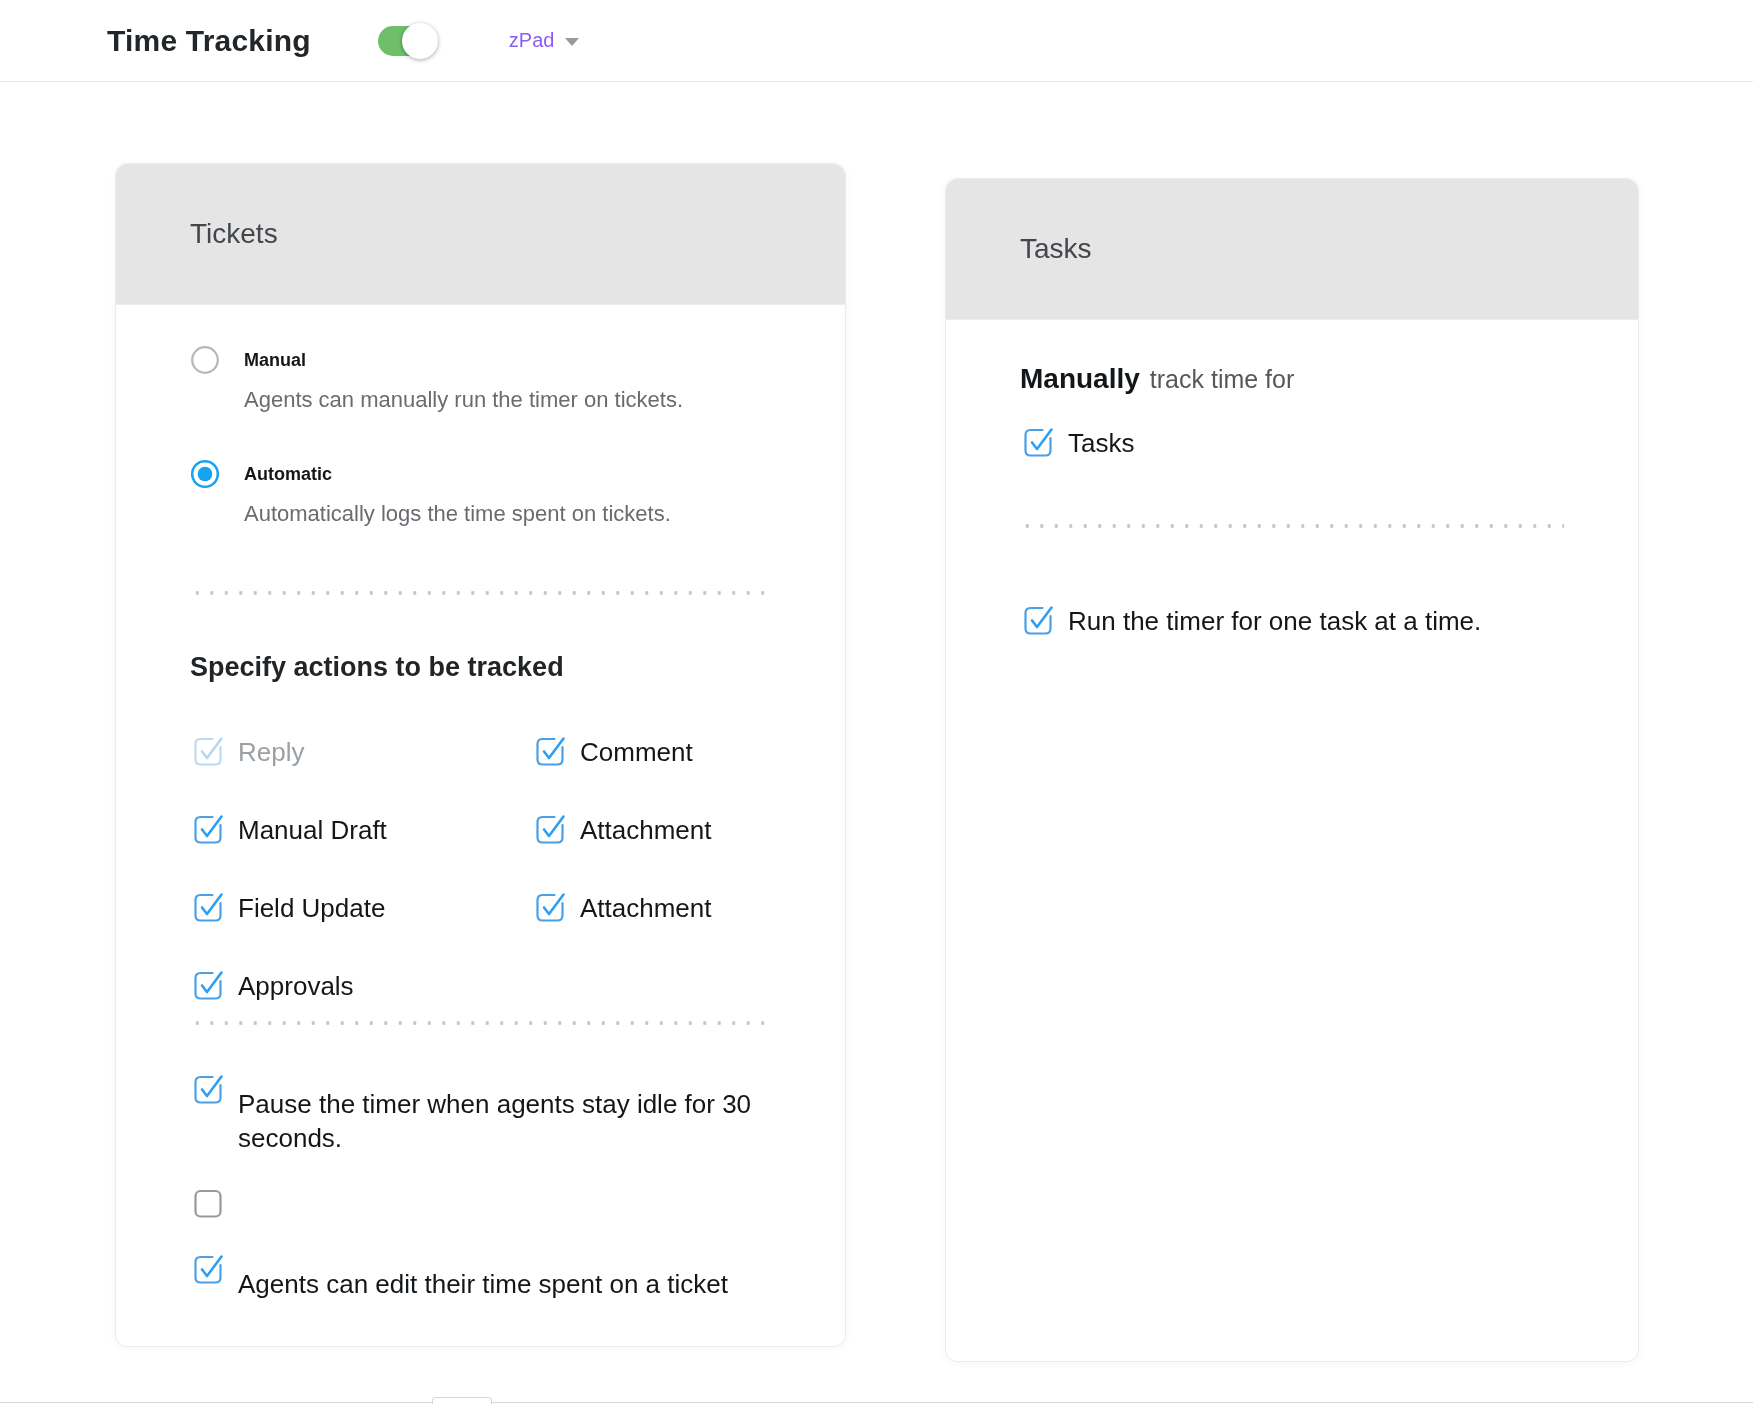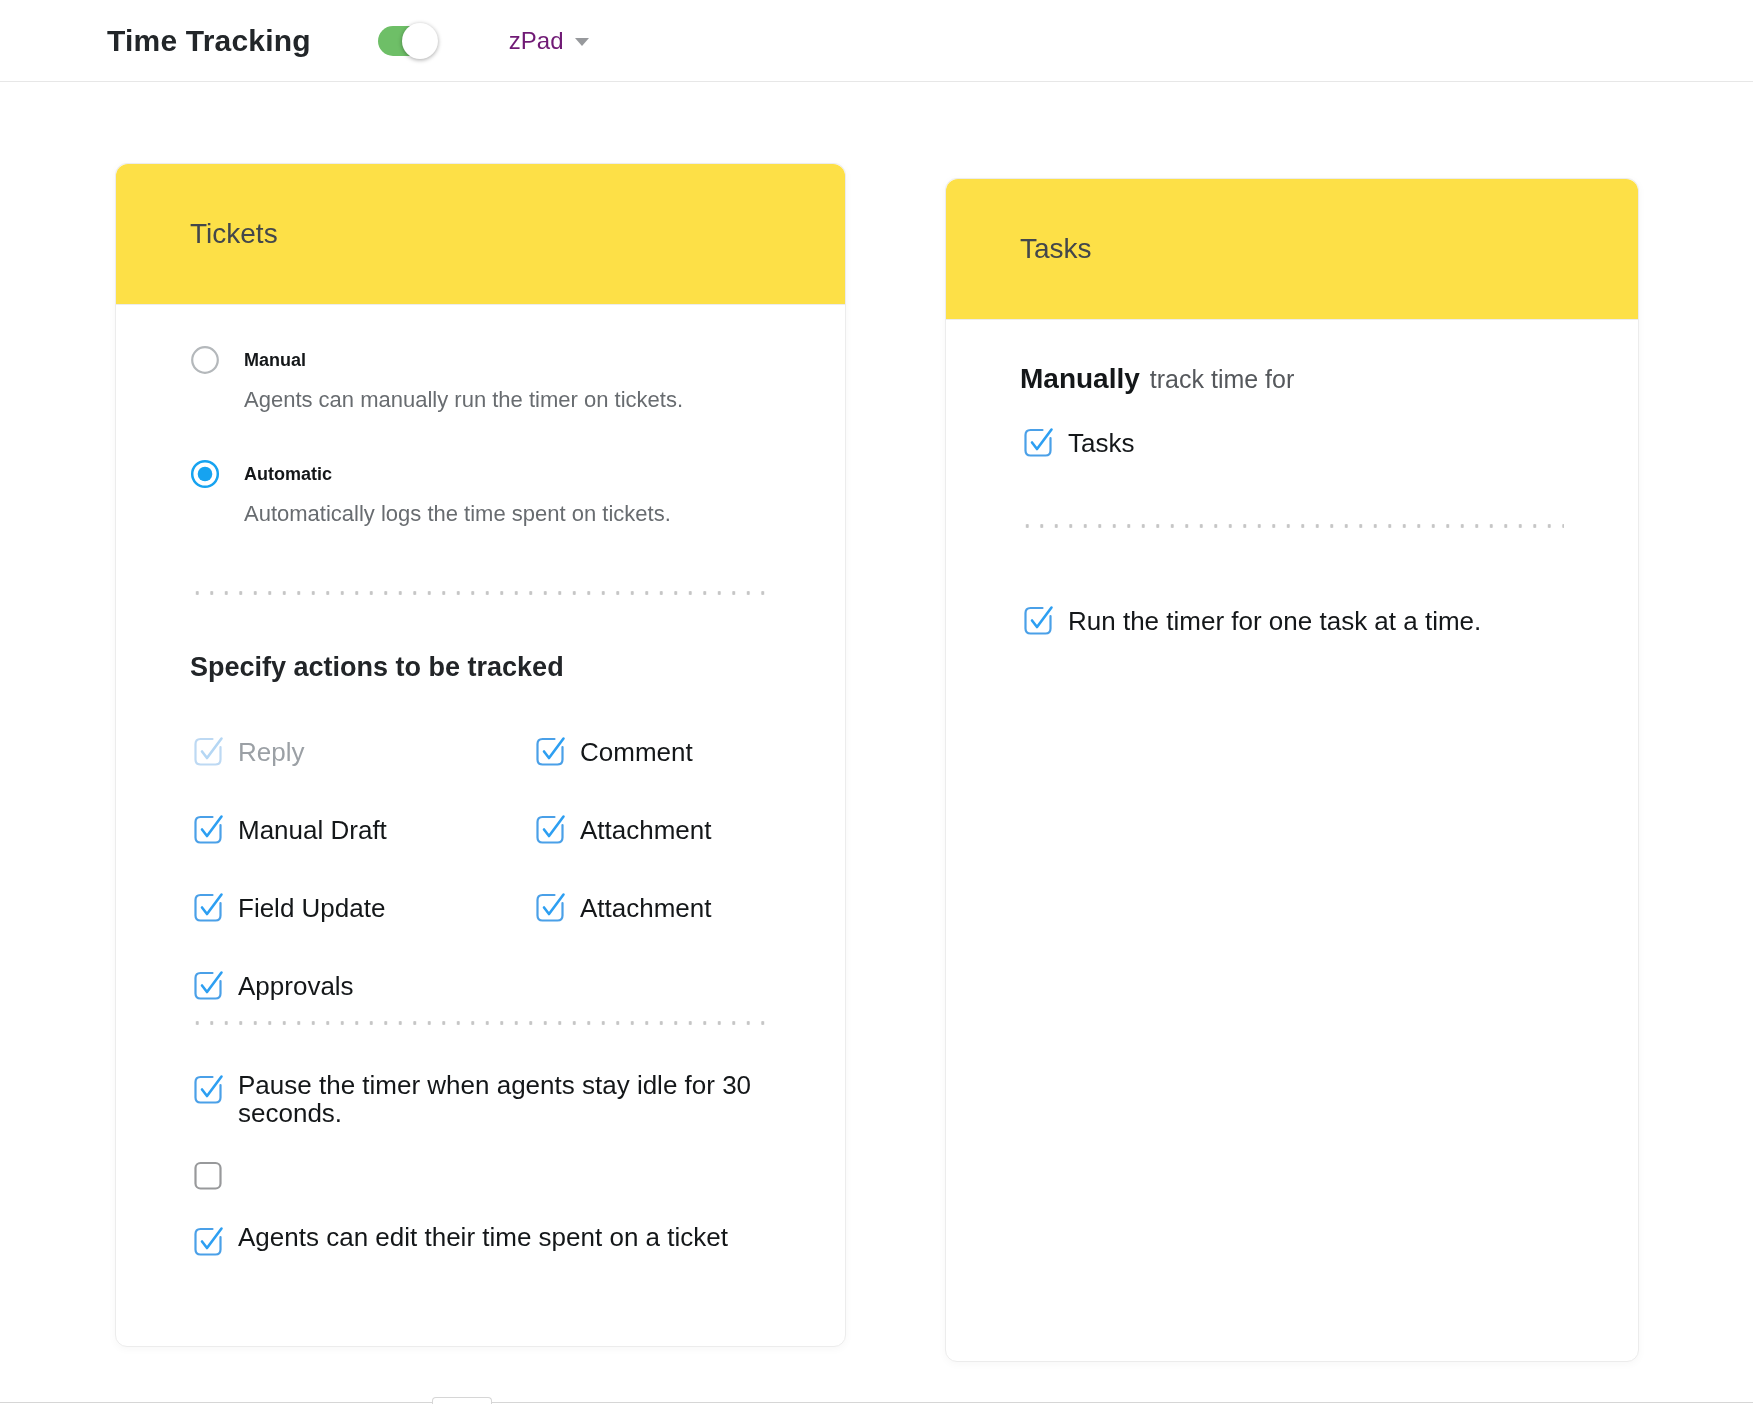--- a/index.html
+++ b/index.html
@@ -20,35 +20,35 @@
     position:relative;display:inline-block;width:56px;height:30px;border-radius:15px;
     margin-left:27px;background:#c9c9c9;cursor:pointer;flex:0 0 auto;
   }
   .switch.on{background:var(--toggle-green,#6ebf67);}
   .switch .knob{
     position:absolute;top:-3px;left:-4px;width:36px;height:36px;border-radius:50%;
     background:#fff;box-shadow:0 1px 4px rgba(0,0,0,.35);
   }
   .switch.on .knob{left:auto;right:-4px;}
   .scope{display:flex;align-items:center;margin-left:35px;cursor:pointer;}
-  .scope .scope-label{font-size:24px;color:#701a75;}
+  .scope .scope-label{font-size:20px;color:#8b5cf6;}
   .caret{
     display:inline-block;width:0;height:0;margin-left:11px;margin-top:3px;
     border-left:7px solid transparent;border-right:7px solid transparent;
     border-top:8px solid #97999c;
   }
   
   .card{
     position:absolute;background:#fff;border:1px solid #ececec;border-radius:12px;
     box-shadow:0 2px 8px rgba(0,0,0,.035);box-sizing:border-box;
   }
   .card.tickets{left:115px;top:163px;width:731px;height:1184px;}
   .card.tasks{left:945px;top:178px;width:694px;height:1184px;}
   .card-header{
-    height:140px;background:#fde047;border-bottom:1px solid #ececec;
+    height:140px;background:#e5e5e5;border-bottom:1px solid #ececec;
     border-radius:12px 12px 0 0;display:flex;align-items:center;
     padding:0 74px;font-size:28px;color:#43474b;text-align:right;
   }
   .card-body{padding:0 74px;box-sizing:border-box;}
   
   .mode-row{display:flex;align-items:flex-start;cursor:pointer;}
   .mode-row .radio{flex:0 0 auto;margin-right:24px;margin-top:2px;line-height:0;}
   .mode-label{font-size:18px;font-weight:700;color:#141719;line-height:34px;}
   .mode-desc{font-size:22px;color:#686c70;margin-top:8px;line-height:30px;}
   .mode-manual{margin-top:38px;}
@@ -68,21 +68,21 @@
     grid-template-rows:78px 78px 78px auto;grid-auto-flow:column;
   }
   .check-row{display:flex;align-items:flex-start;}
   .check-row.clickable{cursor:pointer;}
   .check-row .cb{flex:0 0 auto;margin-right:14px;line-height:0;}
   .check-label{font-size:26px;color:#141719;line-height:34px;margin-top:2px;}
   .check-row.disabled .check-label{color:#9ba0a5;}
   
   .options{margin-top:46px;}
   .option-row{margin-bottom:30px;}
-  .option-row .check-label{max-width:520px;line-height:28px;margin-top:0;}
+  .option-row .check-label{max-width:520px;line-height:34px;margin-top:16px;}
   
   .tasks-heading{margin-top:42px;font-size:28px;color:#141719;line-height:34px;}
   .tasks-heading .bold{font-weight:700;}
   .tasks-heading .rest{font-size:25px;color:#55585c;font-weight:400;margin-left:10px;}
   .tasks-track{margin-top:28px;}
   .tasks-dotted{margin-top:64px;}
   .tasks-options{margin-top:74px;}
   
   .bottom-line{
     position:absolute;left:0;bottom:3px;width:100%;height:0;

